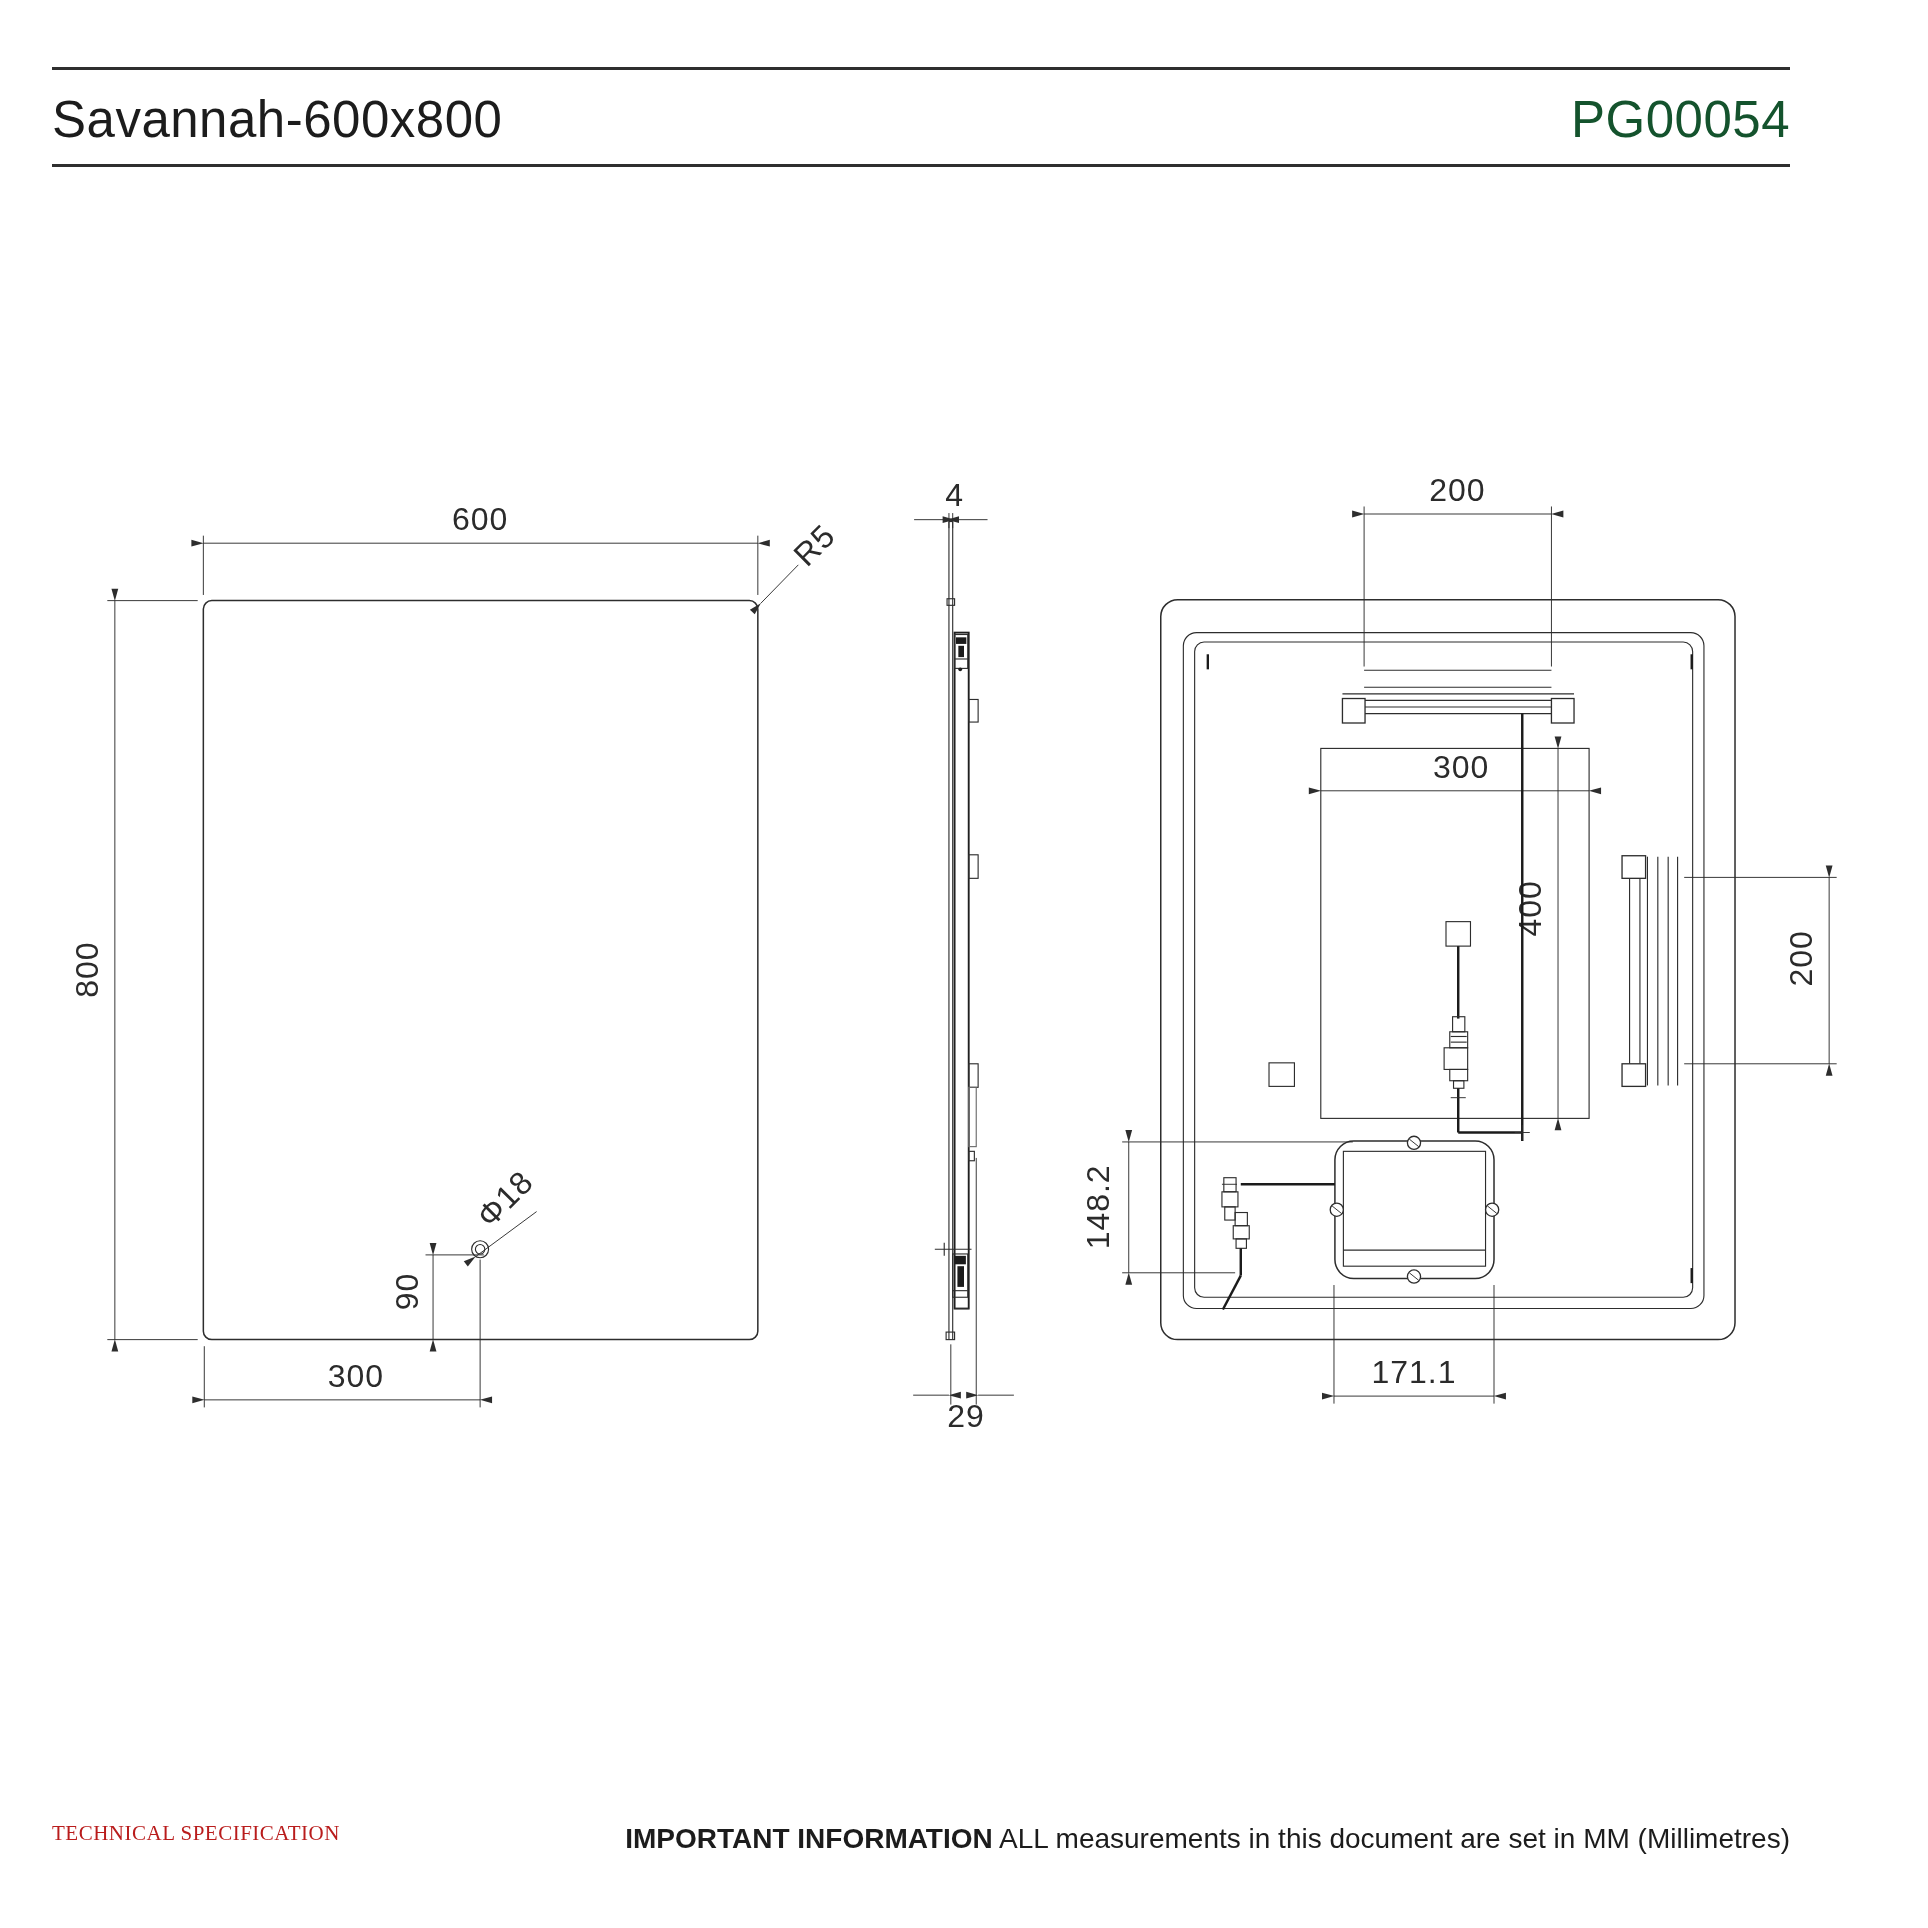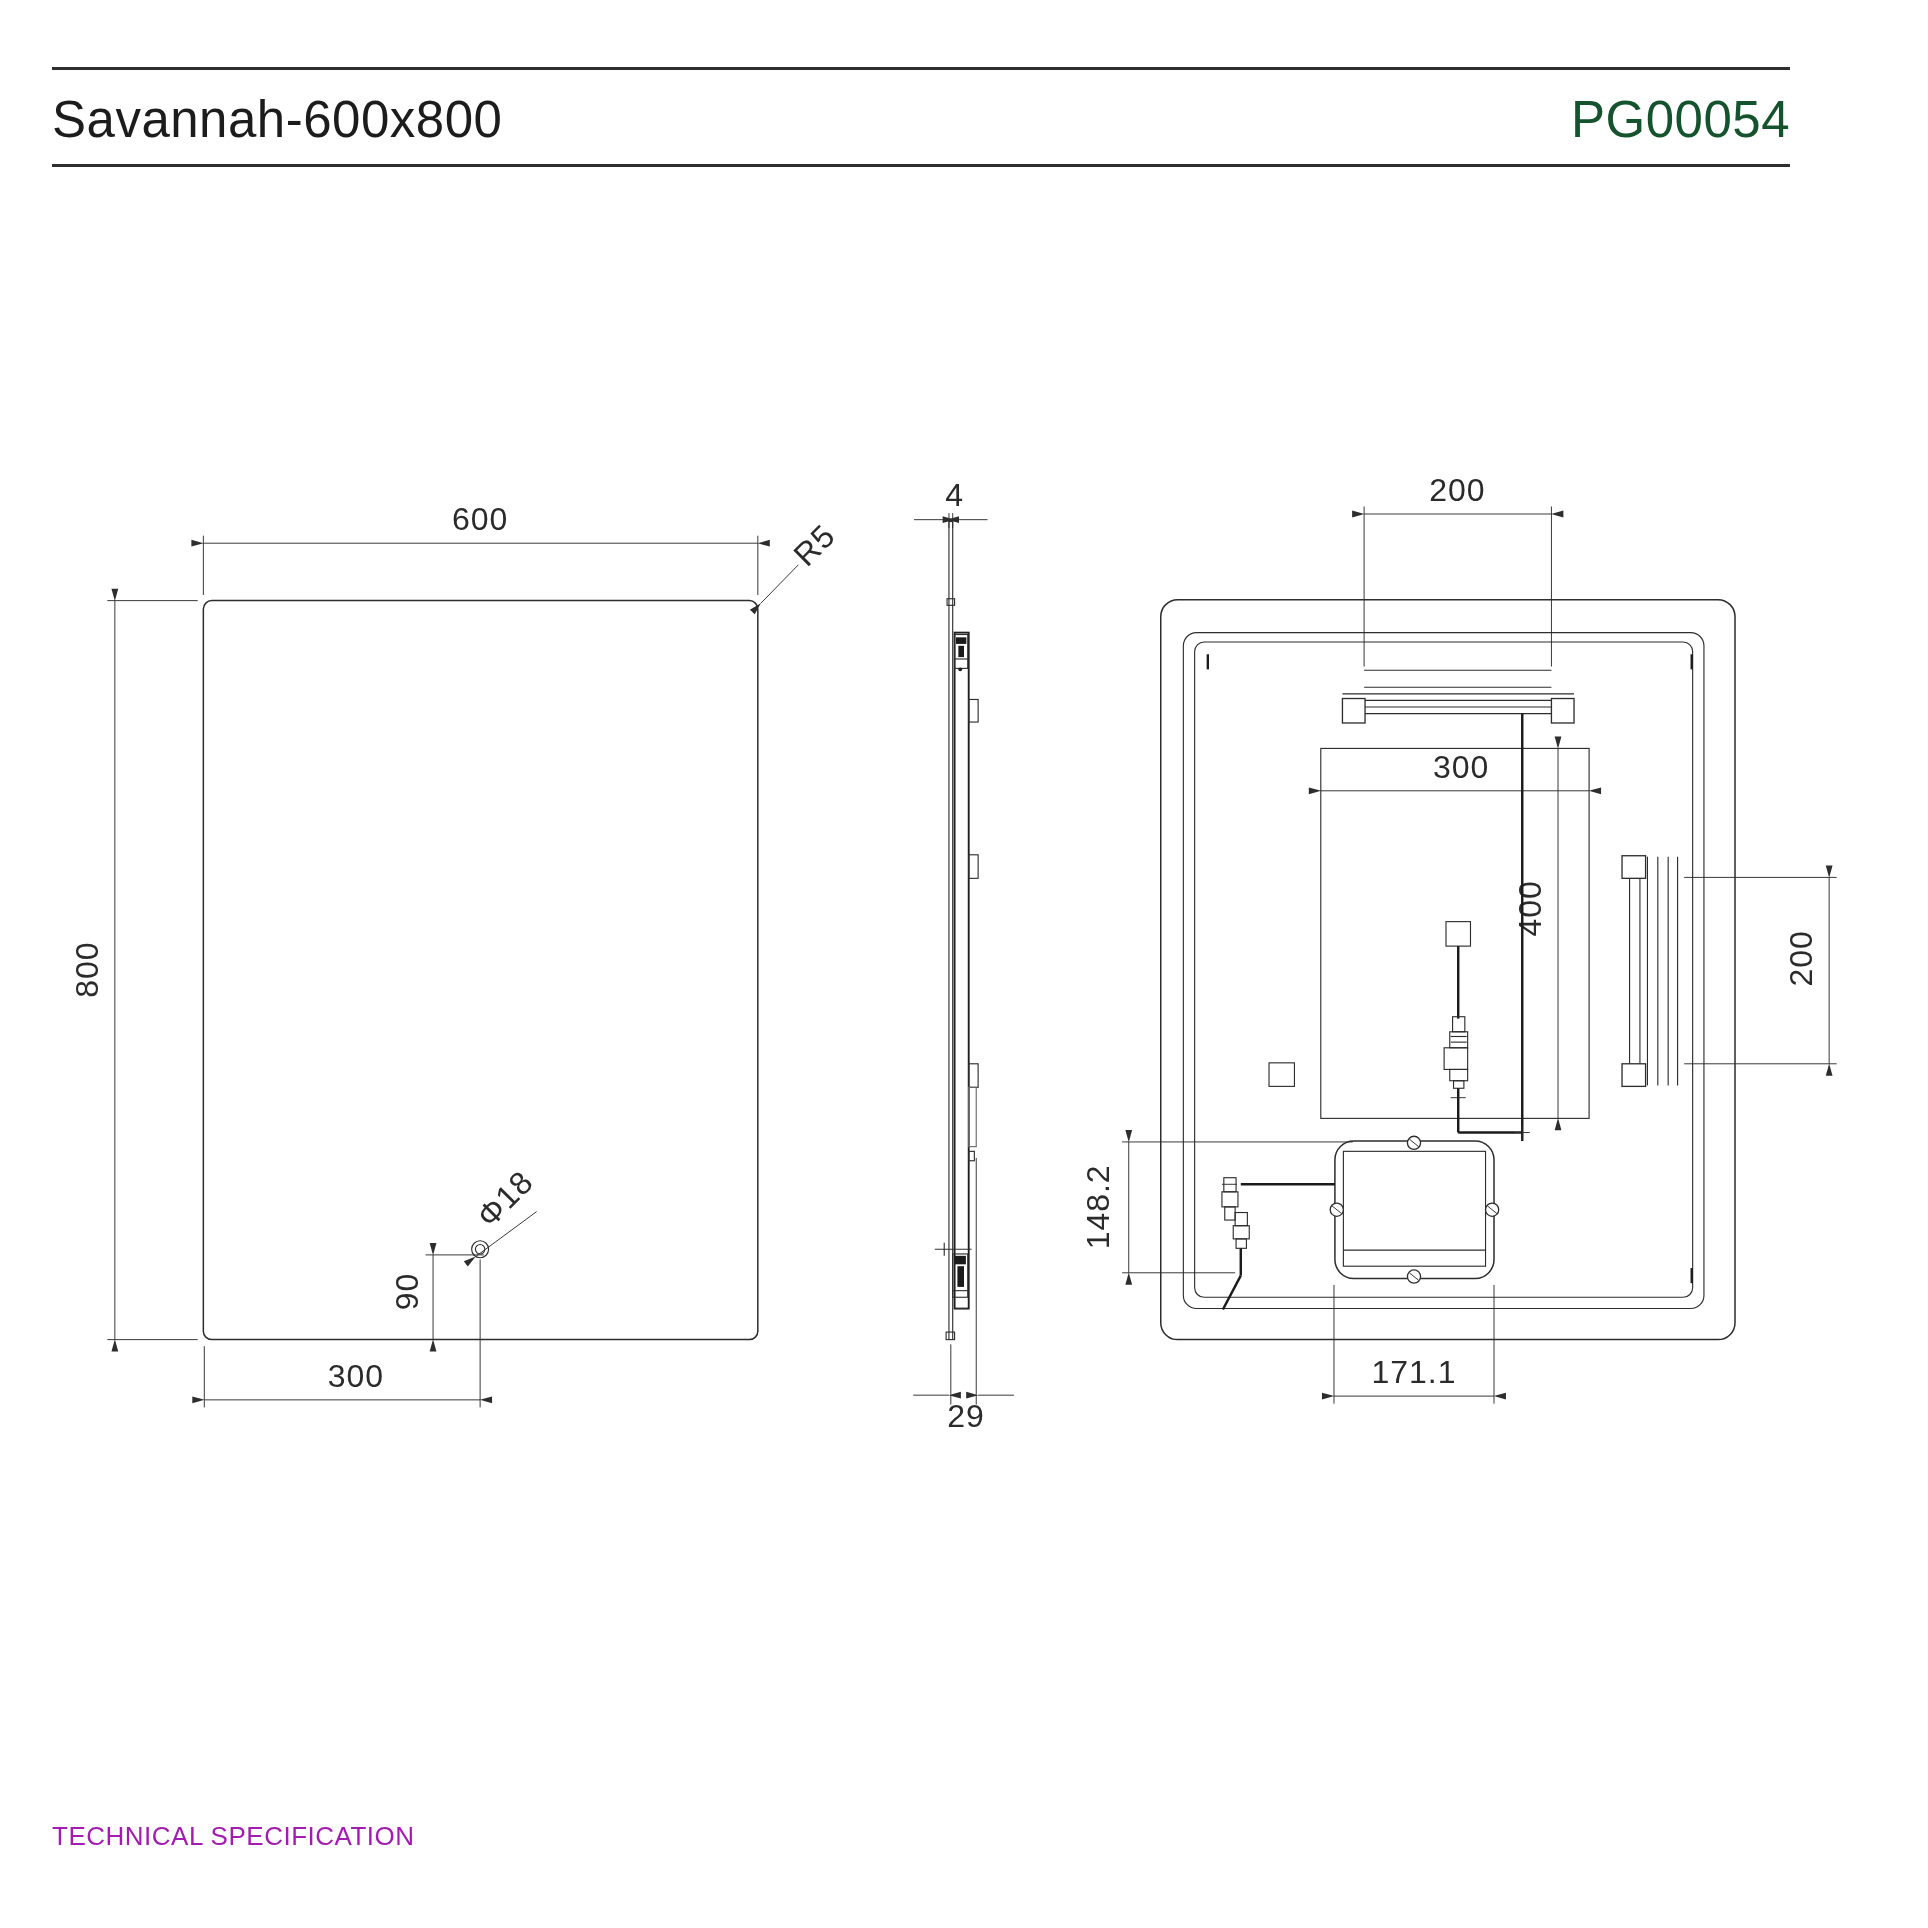--- a/index.html
+++ b/index.html
@@ -3,21 +3,21 @@
 <meta charset="utf-8">
 <style>
   html,body{margin:0;padding:0;background:#fff;}
   .canvas{position:relative;width:1842px;height:1928px;background:#ffffff;
           font-family:"Liberation Sans",sans-serif;color:#222;overflow:hidden;}
   .rule{position:absolute;left:52px;right:52px;height:2.8px;background:#2f2f2f;}
   .rule-top{top:67px;}
   .rule-mid{top:164px;}
   .hdr-title{position:absolute;left:52px;top:90px;font-size:51px;letter-spacing:0.5px;color:#1c1c1c;}
   .hdr-code{position:absolute;right:52px;top:90px;font-size:51px;letter-spacing:0.5px;color:#14532d;}
-  .ftr-left{position:absolute;left:52px;top:1821px;font-size:26px;letter-spacing:0.5px;color:#a21caf;}
+  .ftr-left{position:absolute;left:52px;top:1821px;font-size:21px;letter-spacing:0.5px;color:#b91c1c;font-family:Liberation Serif, serif;}
   .ftr-right{position:absolute;right:52px;top:1823px;font-size:28px;color:#1c1c1c;white-space:nowrap;}
   .ftr-right b{font-weight:bold;}
   svg{position:absolute;left:0;top:0;}
   .ol{fill:none;stroke:#2d2d2d;stroke-width:1.6;}
   .thin{fill:none;stroke:#2d2d2d;stroke-width:1.2;}
   .dim{stroke:#2d2d2d;stroke-width:1;fill:none;}
   .wire{stroke:#1b1b1b;stroke-width:2.6;fill:none;}
   .hwf{fill:#1b1b1b;stroke:none;}
   .capbox{fill:#ffffff;stroke:#2d2d2d;stroke-width:1.4;}
   .dimtext{font-size:34px;fill:#2b2b2b;letter-spacing:1px;text-anchor:middle;
@@ -249,15 +249,16 @@
       <g>
         <line x1="1417" y1="1365" x2="1417" y2="1491" class="dim"></line>
         <line x1="1587" y1="1365" x2="1587" y2="1491" class="dim"></line>
         <line x1="1417" y1="1483" x2="1587" y2="1483" class="dim" marker-start="url(#arr)" marker-end="url(#arr)"></line>
         <text x="1502" y="1469" class="dimtext">171.1</text>
       </g>
     </g>
   </svg>
 
   <div class="ftr-left">TECHNICAL SPECIFICATION</div>
+  <div class="ftr-right"><b>IMPORTANT INFORMATION</b><span> ALL measurements in this document are set in MM (Millimetres)</span></div>
 
 </div>
 
 
 </body></html>

